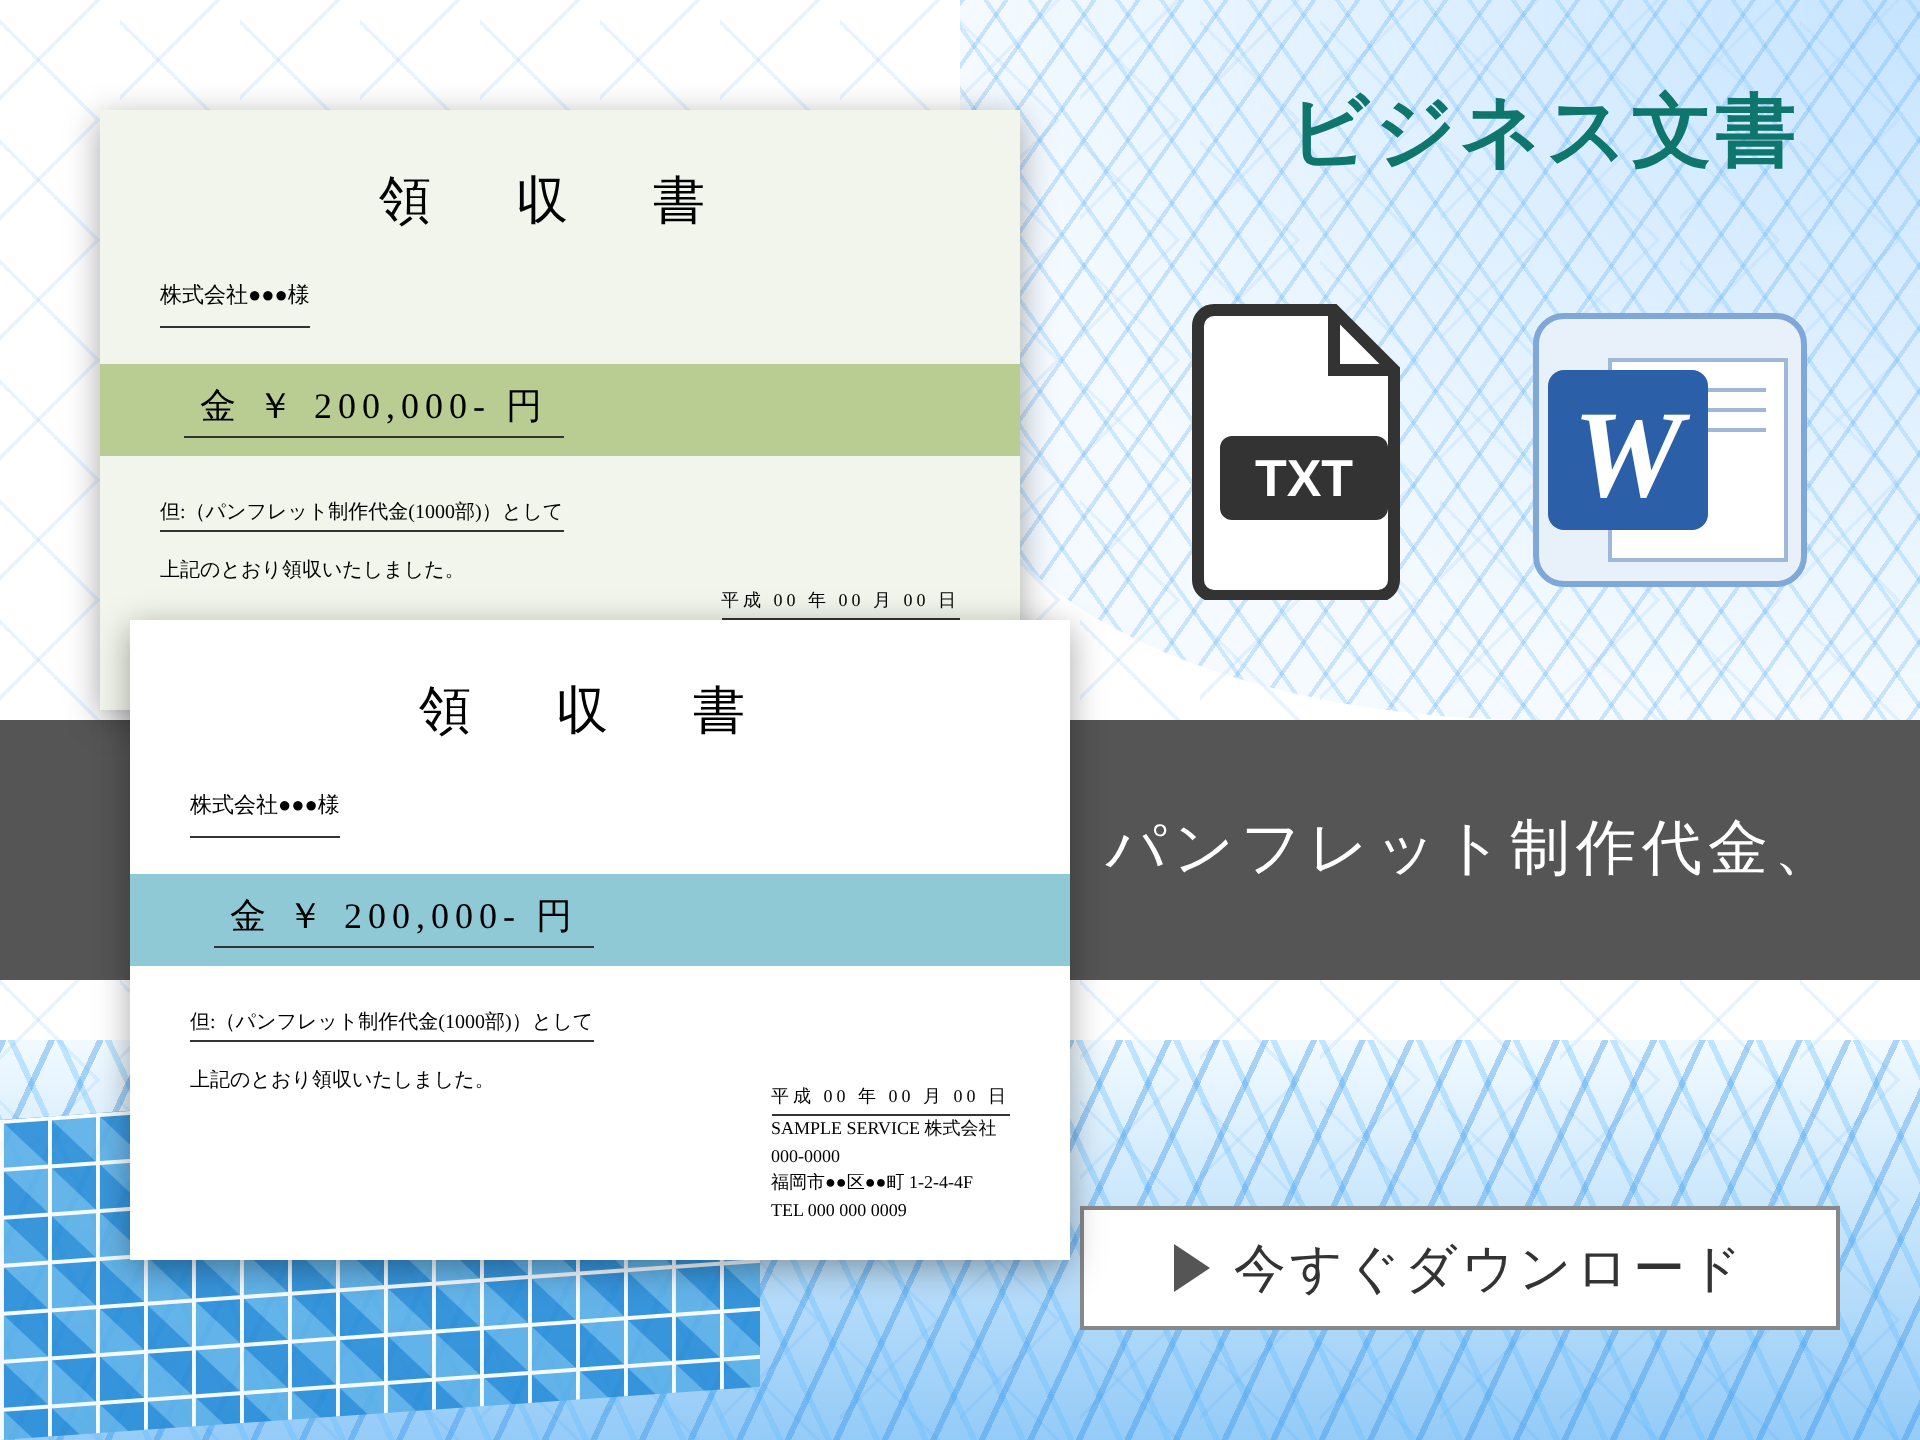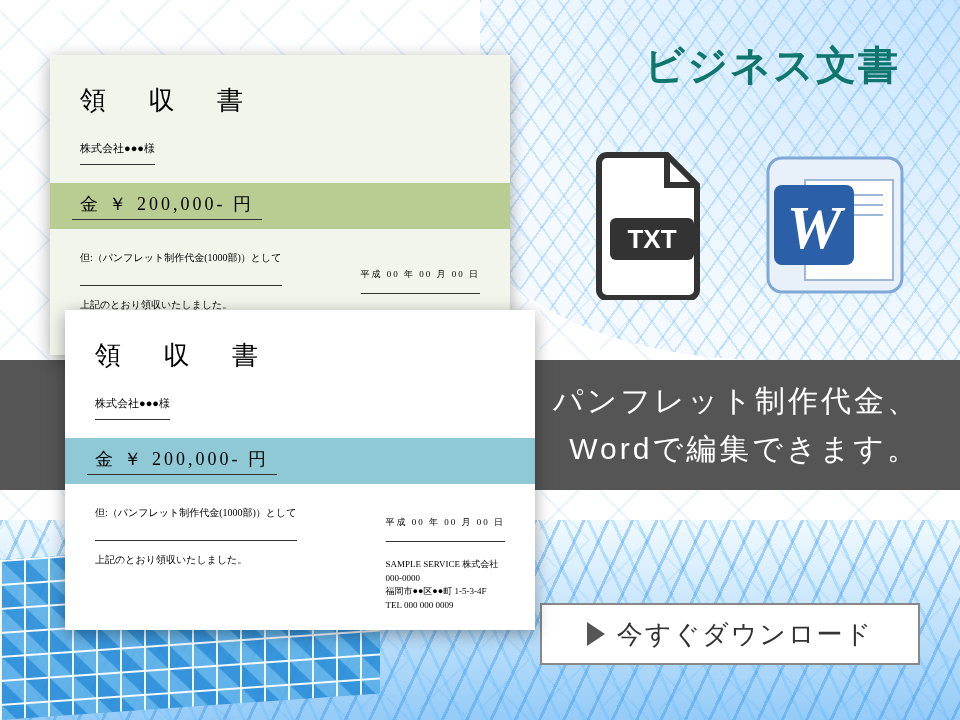--- a/index.html
+++ b/index.html
@@ -125,21 +125,21 @@
   top: 55px; left: 50px;
   width: 460px; height: 300px;
   background: linear-gradient(#f2f5eb, #f2f5eb);
 }
 .receipt.blue {
   top: 310px; left: 65px;
   width: 470px; height: 320px;
   background: #fff;
 }
 .r-title {
-  text-align: left;
+  text-align: center;
   font-size: 26px;
   letter-spacing: 18px;
   margin-bottom: 20px;
   font-family: "MS Mincho", serif;
 }
 .r-addressee {
   font-size: 11px;
   border-bottom: 1px solid #333;
   display: inline-block;
   padding-bottom: 8px;
@@ -152,45 +152,45 @@
   padding: 0 14px;
   margin: 0 -30px 18px;
 }
 .receipt.green .r-amount-band { background: #b9cd92; }
 .receipt.blue .r-amount-band { background: #8fc9d6; }
 .r-amount {
   font-size: 18px;
   letter-spacing: 3px;
   border-bottom: 1px solid #333;
   padding: 0 8px 3px;
-  margin-left: 8px;
+  margin-left: 28px;
 }
 .r-note {
   font-size: 10px;
   border-bottom: 1px solid #333;
   display: inline-block;
-  padding-bottom: 20px;
+  padding-bottom: 2px;
   margin-bottom: 12px;
 }
 .r-confirm {
   font-size: 10px;
   margin-bottom: 10px;
 }
 .r-footer {
   position: absolute;
   right: 30px;
   bottom: 18px;
   text-align: left;
   font-size: 9px;
   line-height: 1.5;
 }
 .r-date {
   border-bottom: 1px solid #333;
-  padding-bottom: 12px;
-  margin-bottom: 16px;
+  padding-bottom: 2px;
+  margin-bottom: 0;
   letter-spacing: 2px;
   text-align: center;
 }
 </style>
 </head>
 <body>
 
 <div class="bg-pattern"></div>
 <div class="bg-wave-top"></div>
 <div class="bg-wave-bottom"></div>
@@ -216,21 +216,20 @@
       <line x1="55" y1="65" x2="123" y2="65" stroke="#9fb8d8" stroke-width="2"></line>
       <rect x="14" y="35" width="80" height="80" rx="8" fill="#2b5fa8"></rect>
       <text x="54" y="98" text-anchor="middle" fill="#fff" font-family="Georgia" font-weight="700" font-size="62" font-style="italic">W</text>
     </svg>
   </div>
 </div>
 
 <div class="desc-band">
   <div class="desc-text">
     <div>パンフレット制作代金、</div>
-    <div>Wordで編集できます。</div>
   </div>
 </div>
 
 <div class="download-btn">
   <span class="tri"></span>
   <span>今すぐダウンロード</span>
 </div>
 
 <div class="receipt green">
   <div class="r-title">領 収 書</div>
@@ -252,16 +251,16 @@
   <div class="r-addressee">株式会社●●●様</div>
   <div class="r-amount-band">
     <span class="r-amount">金 ￥ 200,000- 円</span>
   </div>
   <div class="r-note">但:（パンフレット制作代金(1000部)）として</div>
   <div class="r-confirm">上記のとおり領収いたしました。</div>
   <div class="r-footer">
     <div class="r-date">平成 00 年 00 月 00 日</div>
     <div>SAMPLE SERVICE 株式会社</div>
     <div>000-0000</div>
-    <div>福岡市●●区●●町 1-5-3-4F</div>
+    <div>福岡市●●区●●町 1-2-4-4F</div>
     <div>TEL 000 000 0009</div>
   </div>
 </div>
 
 </body></html>

